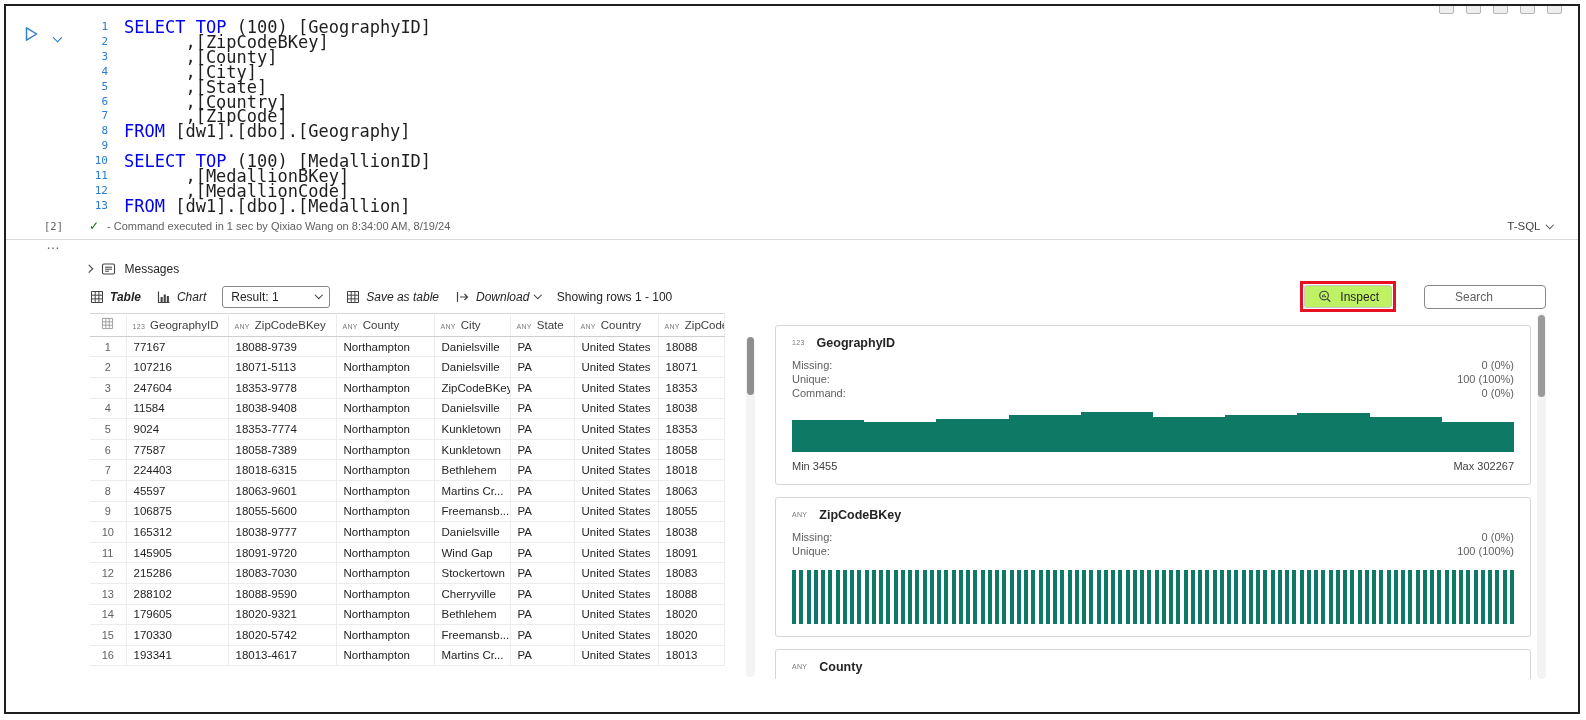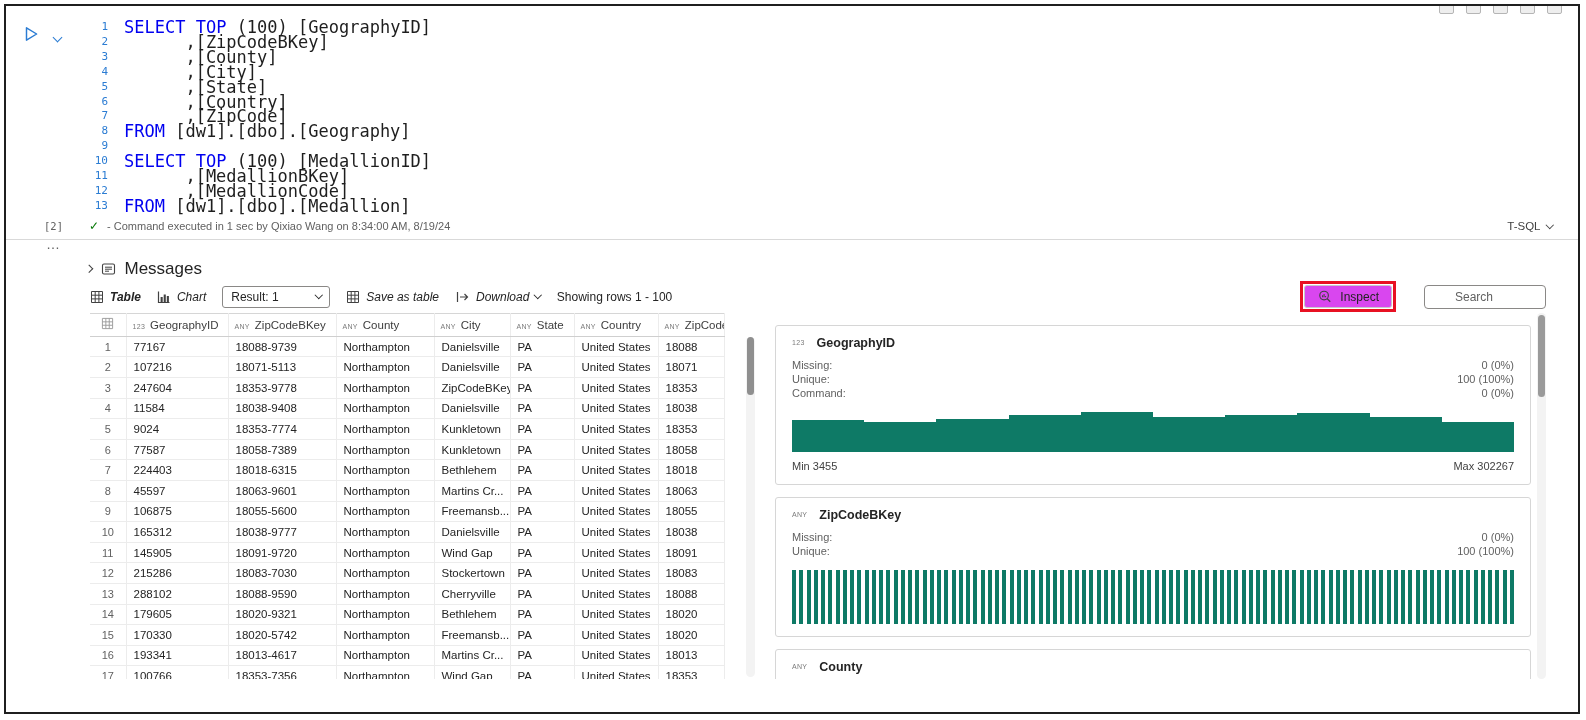--- a/index.html
+++ b/index.html
@@ -30,32 +30,32 @@
   .chev-right { transform:rotate(-45deg); top:0; }
   .chev-lg { width:7px; height:7px; color:#2b7cd3; top:2px; }
 
   .status-row { display:flex; align-items:center; height:26px; padding-left:38px; padding-right:26px; font-size:11px; color:#616161; border-bottom:1px solid #d9d9d9; }
   .exec-marker { font-family:"DejaVu Sans Mono", monospace; font-size:10.5px; margin-right:26px; }
   .check { color:#0b7a0b; font-size:12px; margin-right:8px; }
   .lang { display:flex; align-items:center; gap:6px; color:#424242; font-size:11.5px; }
   .spacer { flex:1; }
 
   .more-row { padding-left:40px; height:15px; color:#616161; font-size:14px; line-height:8px; letter-spacing:1px; }
-  .messages-row { display:flex; align-items:center; gap:9px; padding-left:80px; height:28px; font-size:17px; color:#242424; }
+  .messages-row { display:flex; align-items:center; gap:9px; padding-left:80px; height:28px; font-size:12px; color:#242424; }
   .messages-row .chev { color:#424242; }
 
   
   .results { margin-left:84px; margin-right:32px; }
   .toolbar { display:flex; align-items:center; height:28px; gap:16px; font-size:12px; color:#242424; }
   .tb-item { display:flex; align-items:center; gap:6px; white-space:nowrap;font-style:italic; }
   .tb-item.active span.lbl { font-weight:bold; }
   .result-select { display:flex; align-items:center; justify-content:space-between; width:108px; border:1px solid #8a8886; border-radius:3px; padding:3px 8px; }
   .showing { white-space:nowrap; }
   .inspect-wrap { border:3px solid var(--red); padding:1px; margin-right:12px; }
-  .inspect-btn { display:flex; align-items:flex-end; gap:7px; border:1px solid #c8c8c8; border-radius:3px; padding:3px 12px; background:#d946ef; font-family:inherit; font-size:12px; color:#242424; }
+  .inspect-btn { display:flex; align-items:flex-end; gap:7px; border:1px solid #c8c8c8; border-radius:3px; padding:3px 12px; background:#bef264; font-family:inherit; font-size:12px; color:#242424; }
   .search-box { display:flex; align-items:center; gap:6px; border:1px solid #8a8886; border-radius:4px; height:24px; padding:0 24px; width:122px; }
   .search-input { border:none; outline:none; width:62px; font-size:12px; color:#616161; font-family:inherit; background:transparent; }
   .search-input::placeholder { color:#616161; }
 
   .results-body { display:flex; height:366px; overflow:hidden; margin-top:2px; }
   .grid-area { width:671px; position:relative; flex:none; }
   table { border-collapse:collapse; table-layout:fixed; width:634px; font-size:11.5px; }
   th { height:23px; font-weight:normal; color:#3d3d3d; text-align:left; padding:0 6px; border-top:1px solid #d6d6d6; border-bottom:1px solid #cfcfcf; border-right:1px solid #ececec; white-space:nowrap; overflow:hidden; }
   th.selall { text-align:center; padding:0; }
   td { height:20.6px; padding:0 7px; border-bottom:1px solid #ececec; border-right:1px solid #ececec; white-space:nowrap; overflow:hidden; color:#242424; }
@@ -383,30 +383,20 @@
               <tr class="grid-row">
                 <td class="rownum">16</td>
                 <td class="cell">193341</td>
                 <td class="cell">18013-4617</td>
                 <td class="cell">Northampton</td>
                 <td class="cell">Martins Cr...</td>
                 <td class="cell">PA</td>
                 <td class="cell">United States</td>
                 <td class="cell">18013</td>
               </tr>
-              <tr class="grid-row">
-                <td class="rownum">17</td>
-                <td class="cell">100766</td>
-                <td class="cell">18353-7356</td>
-                <td class="cell">Northampton</td>
-                <td class="cell">Wind Gap</td>
-                <td class="cell">PA</td>
-                <td class="cell">United States</td>
-                <td class="cell">18353</td>
-              </tr>
             </tbody>
         </table>
         <div class="grid-scrollbar">
             <div class="thumb"></div>
           </div>
       </div>
 
       <div class="inspect-panel">
           <div class="card">
             <div class="card-head">

